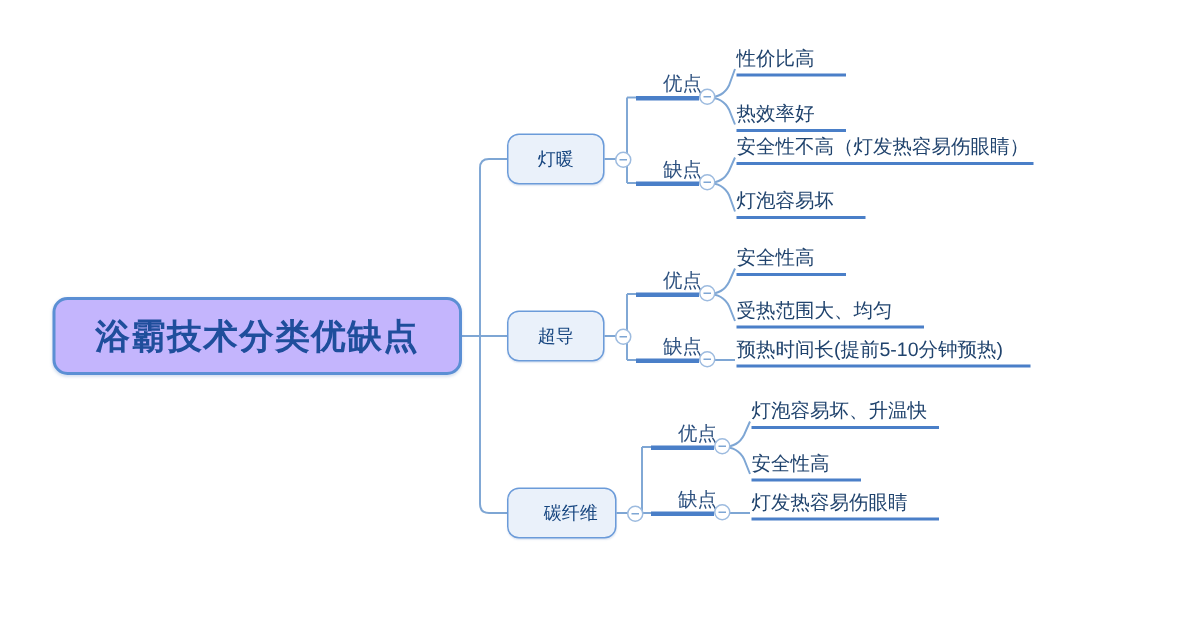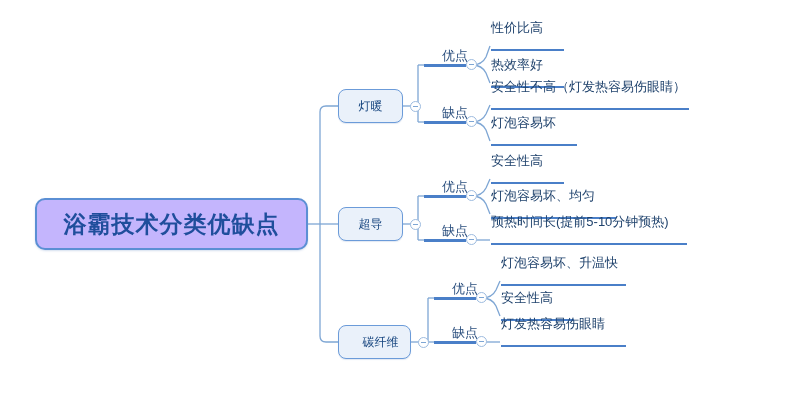--- a/index.html
+++ b/index.html
@@ -79,21 +79,20 @@
     white-space: nowrap;
     line-height: 15px;
     margin-left: 20px;
   }
 
   
   .leaf-node {
     position: absolute;
     box-sizing: border-box;
     display: flex;
-    align-items: flex-end;
     border-bottom: 2.5px solid #4a7fc8;
     padding-bottom: 13px;
   }
   .leaf-node .leaf-label {
     font-size: 13px;
     color: #20436d;
     white-space: nowrap;
     line-height: 16px;
   }
 
@@ -219,21 +218,21 @@
 
   <div class="l3-node" style="left:424px; top:181px; width:42px; height:17px;">
     <span class="l3-label">优点</span>
   </div>
   <div class="toggle" style="left:466px; top:190px;"></div>
 
   <div class="leaf-node" style="left:491px; top:164px; width:73px; height:20px;">
     <span class="leaf-label">安全性高</span>
   </div>
   <div class="leaf-node" style="left:491px; top:199px; width:125px; height:20px;">
-    <span class="leaf-label">灯泡容易坏、均匀</span>
+    <span class="leaf-label">受热范围大、均匀</span>
   </div>
 
   <div class="l3-node" style="left:424px; top:225px; width:42px; height:17px;">
     <span class="l3-label">缺点</span>
   </div>
   <div class="toggle" style="left:466px; top:234px;"></div>
 
   <div class="leaf-node" style="left:491px; top:225px; width:196px; height:20px;">
     <span class="leaf-label">预热时间长(提前5-10分钟预热)</span>
   </div>

